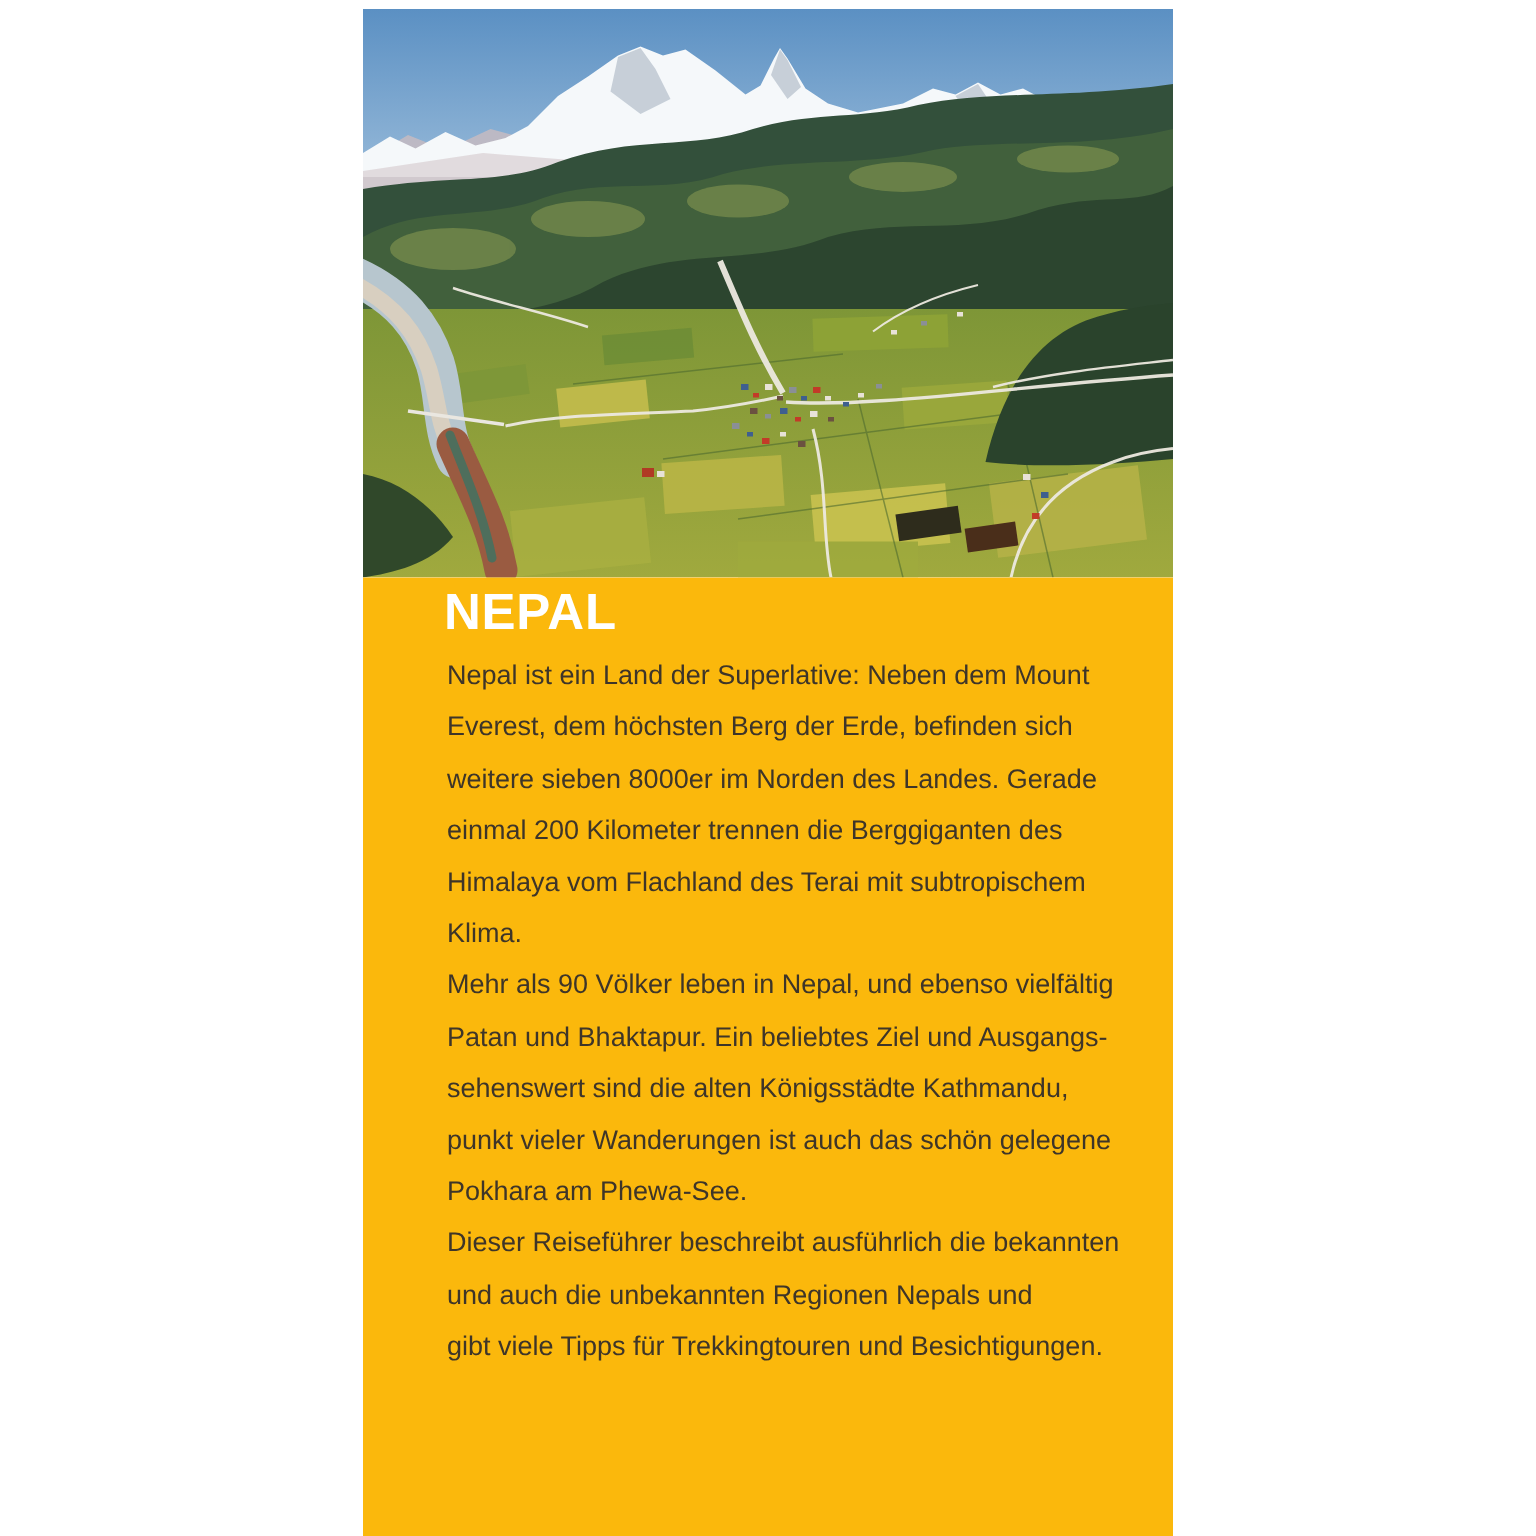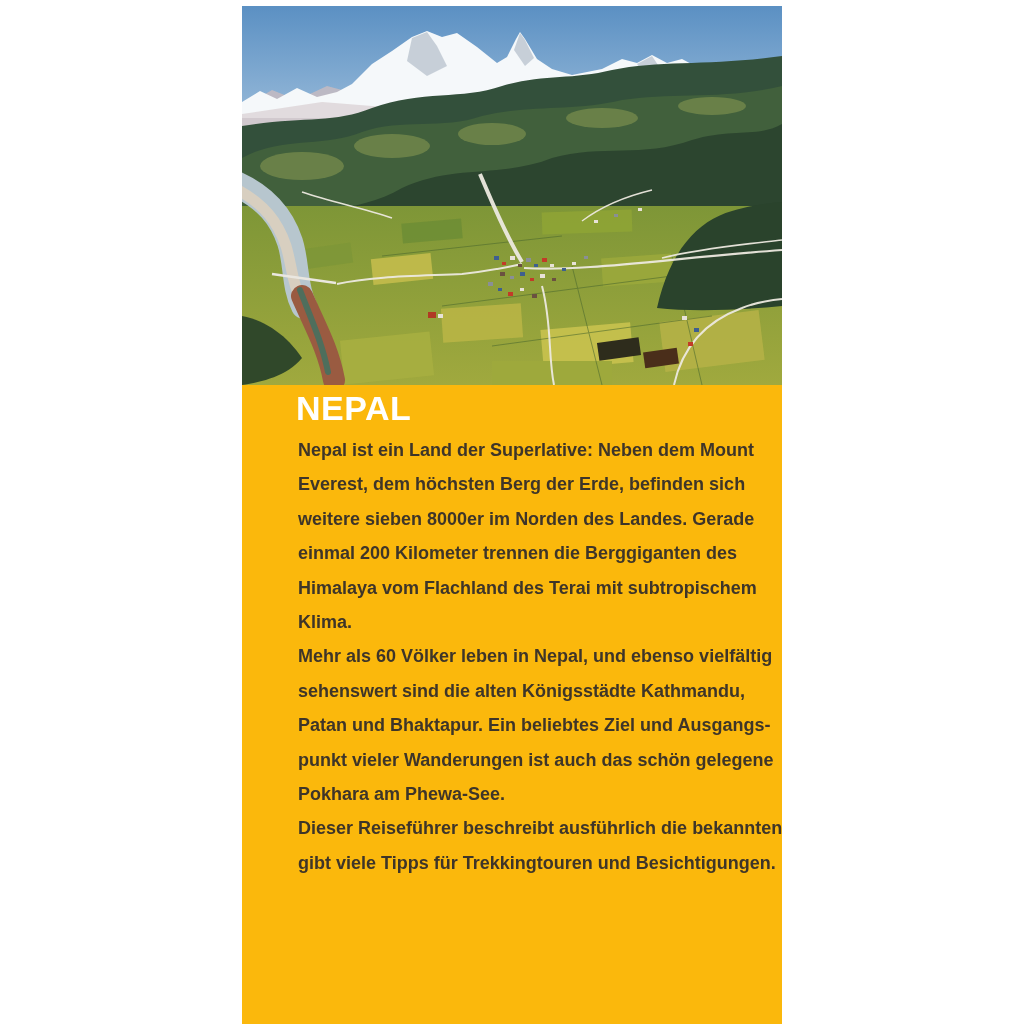--- a/index.html
+++ b/index.html
@@ -41,21 +41,20 @@
     font-weight: bold;
     letter-spacing: 0.5px;
     color: #FFFFFF;
   }
   #panel-body {
     margin: 6px 0 0 56px;
     width: 470px;
     font-size: 18px;
     line-height: 34.4px;
     color: #3E3529;
-    font-weight: bold;
   }
   .line { white-space: nowrap; }
 </style>
 </head>
 <body>
 
 <div id="page">
   <div id="column">
 
     <svg id="photo" viewBox="0 0 540 379" preserveAspectRatio="none" xmlns="http://www.w3.org/2000/svg">
@@ -176,24 +175,25 @@
 
     <div id="panel">
       <div id="panel-title">NEPAL</div>
       <div id="panel-body">
         <div class="line">Nepal ist ein Land der Superlative: Neben dem Mount</div>
         <div class="line">Everest, dem höchsten Berg der Erde, befinden sich</div>
         <div class="line">weitere sieben 8000er im Norden des Landes. Gerade</div>
         <div class="line">einmal 200 Kilometer trennen die Berggiganten des</div>
         <div class="line">Himalaya vom Flachland des Terai mit subtropischem</div>
         <div class="line">Klima.</div>
-        <div class="line">Mehr als 60 Völker leben in Nepal, und ebenso vielfältig</div>
+        <div class="line">Mehr als 90 Völker leben in Nepal, und ebenso vielfältig</div>
+        <div class="line">Patan und Bhaktapur. Ein beliebtes Ziel und Ausgangs-</div>
         <div class="line">sehenswert sind die alten Königsstädte Kathmandu,</div>
-        <div class="line">Patan und Bhaktapur. Ein beliebtes Ziel und Ausgangs-</div>
         <div class="line">punkt vieler Wanderungen ist auch das schön gelegene</div>
         <div class="line">Pokhara am Phewa-See.</div>
         <div class="line">Dieser Reiseführer beschreibt ausführlich die bekannten</div>
+        <div class="line">und auch die unbekannten Regionen Nepals und</div>
         <div class="line">gibt viele Tipps für Trekkingtouren und Besichtigungen.</div>
       </div>
     </div>
 
   </div>
 </div>
 
 </body></html>

